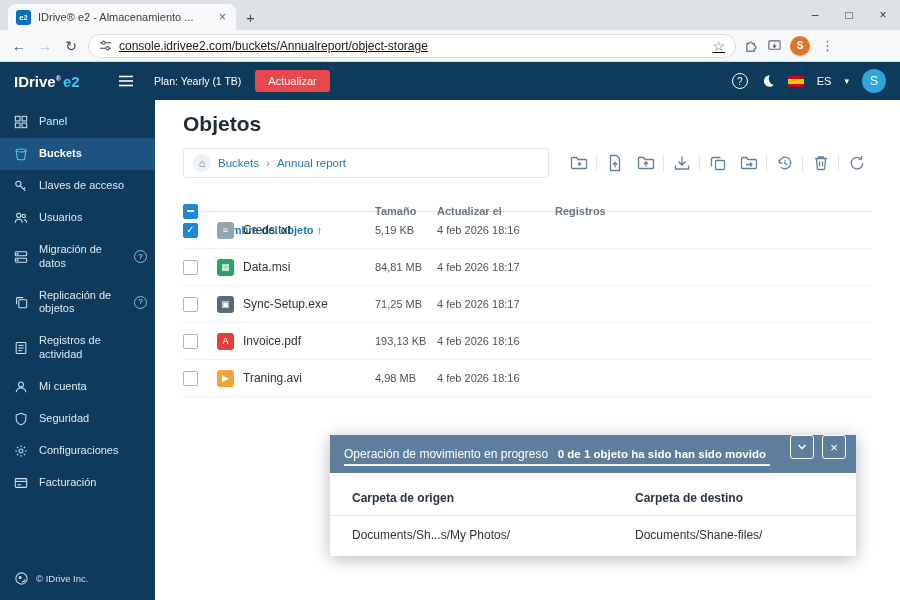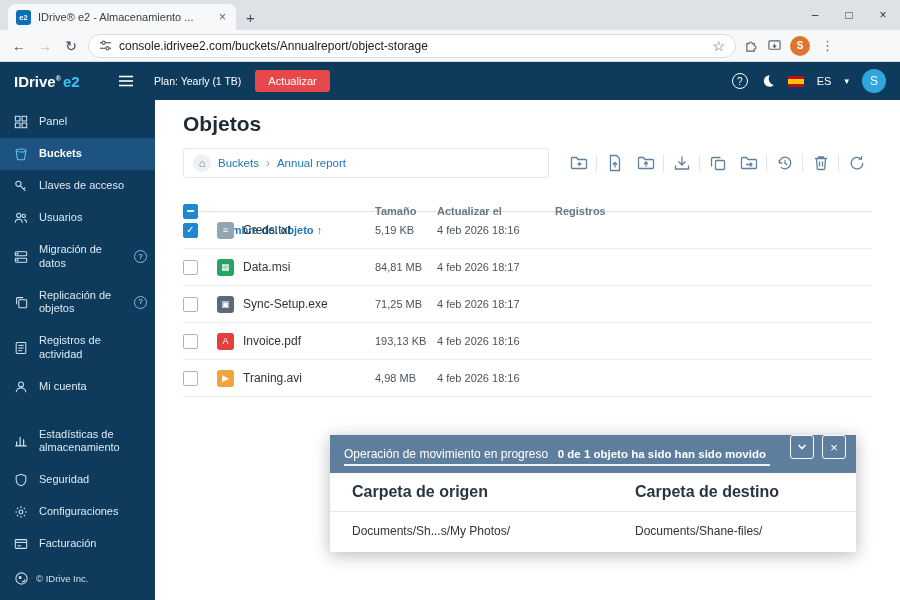--- a/index.html
+++ b/index.html
@@ -15,21 +15,21 @@
   .tab{display:flex;align-items:center;gap:7px;width:228px;height:26px;margin-left:8px;background:#f7f8f9;border-radius:8px 8px 0 0;padding:0 8px;}
   .favicon{width:15px;height:15px;border-radius:3px;background:#0d6fb8;color:#fff;font-size:7.5px;font-weight:bold;display:flex;align-items:center;justify-content:center;}
   .tab-title{flex:1;font-size:11px;color:#3c4043;white-space:nowrap;overflow:hidden;text-overflow:ellipsis;}
   .tab-close{font-size:12px;color:#5f6368;cursor:pointer;padding:0 2px;}
   .newtab{font-size:15px;color:#454a4f;margin:0 0 4px 10px;}
   .wincontrols{margin-left:auto;display:flex;align-items:center;height:30px;}
   .wincontrols span{width:34px;text-align:center;font-size:12px;color:#333;line-height:30px;}
   .toolbar{position:absolute;left:0;top:30px;width:900px;height:32px;background:#f7f8f9;border-bottom:1px solid #d6d9dd;display:flex;align-items:center;padding:0 10px;gap:8px;}
   .navg{font-size:14px;color:#44484c;width:18px;text-align:center;}
   .navg.dis{color:#b3b7bb;}
-  .omnibox{flex:1;height:24px;background:#fff;border:1px solid #dadce0;border-radius:12px;display:flex;align-items:center;padding:0 10px;gap:7px;max-width:648px;}
+  .omnibox{flex:1;height:24px;background:#fff;border:1px solid #dadce0;border-radius:12px;display:flex;align-items:center;padding:0 10px;gap:7px;max-width:648px;text-decoration:underline;}
   .urltext{font-size:12px;color:#202124;white-space:nowrap;overflow:hidden;}
   .star{font-size:14px;color:#5f6368;margin-left:auto;}
   .ricon{color:#5f6368;display:flex;align-items:center;}
   .b-avatar{width:20px;height:20px;border-radius:50%;background:#e0752e;color:#fff;font-size:10px;font-weight:bold;display:flex;align-items:center;justify-content:center;}
   .kebab{font-size:13px;color:#5f6368;padding:0 3px;}
 
   
   .appbar{position:absolute;left:0;top:62px;width:900px;height:38px;background:var(--navy);display:flex;align-items:center;}
   .brand{width:118px;padding-left:14px;color:#fff;font-size:15px;font-weight:bold;white-space:nowrap;}
   .brand sup{font-size:7px;}
@@ -90,21 +90,21 @@
 
   
   .move-panel{position:absolute;left:330px;top:435px;width:526px;background:#fff;box-shadow:0 3px 16px rgba(0,0,0,.28);z-index:5;}
   .mp-head{height:38px;background:var(--panel-header);display:flex;align-items:flex-start;padding:0 10px 0 14px;}
   .mp-left{flex:1;position:relative;height:100%;display:flex;align-items:center;justify-content:space-between;padding-right:16px;}
   .mp-title{color:#fff;font-size:12px;}
   .mp-status{color:#fff;font-size:11.5px;font-weight:bold;}
   .mp-track{position:absolute;left:0;right:12px;bottom:7px;height:2px;background:rgba(255,255,255,.9);}
   .mp-btn{width:24px;height:24px;border:1.4px solid rgba(255,255,255,.95);border-radius:3px;display:flex;align-items:center;justify-content:center;color:#fff;margin-left:8px;cursor:pointer;font-size:13px;}
   .mp-row{display:grid;grid-template-columns:283px 1fr;padding:10px 0 10px 22px;}
-  .mp-headers{font-size:16px;font-weight:bold;color:#2a3540;border-bottom:1px solid #e6e9ec;}
+  .mp-headers{font-size:12px;font-weight:bold;color:#2a3540;border-bottom:1px solid #e6e9ec;margin-top:8px;}
   .mp-values{font-size:12px;color:#333;padding-top:12px;padding-bottom:14px;}
 </style>
 </head>
 <body>
 
 <div class="window">
 
   <div class="tabstrip">
     <div class="tab">
       <span class="favicon">e2</span>
@@ -251,28 +251,20 @@
     </div>
     <div class="side-item">
       <span class="s-icon">
           <svg width="14" height="14" viewBox="0 0 16 16" fill="none" stroke="#cfe3f2" stroke-width="1.2">
             <circle cx="8" cy="5" r="2.8"></circle>
             <path d="M2.5 14c0-3 2.5-5 5.5-5s5.5 2 5.5 5"></path>
           </svg>
         </span>
       <span class="s-label">Mi cuenta</span>
     </div>
-    <div class="side-item gap">
-      <span class="s-icon">
-          <svg width="14" height="14" viewBox="0 0 16 16" fill="none" stroke="#cfe3f2" stroke-width="1.4">
-            <path d="M3 13.5V8.5M7 13.5V3.5M11 13.5V6M14.5 13.5H1.5"></path>
-          </svg>
-        </span>
-      <span class="s-label">Estadísticas de almacenamiento</span>
-    </div>
     <div class="side-item">
       <span class="s-icon">
           <svg width="14" height="14" viewBox="0 0 16 16" fill="none" stroke="#cfe3f2" stroke-width="1.2">
             <path d="M8 1.5l5.5 2v4.2c0 3.4-2.3 5.9-5.5 6.8-3.2-.9-5.5-3.4-5.5-6.8V3.5z"></path>
           </svg>
         </span>
       <span class="s-label">Seguridad</span>
     </div>
     <div class="side-item">
       <span class="s-icon">

